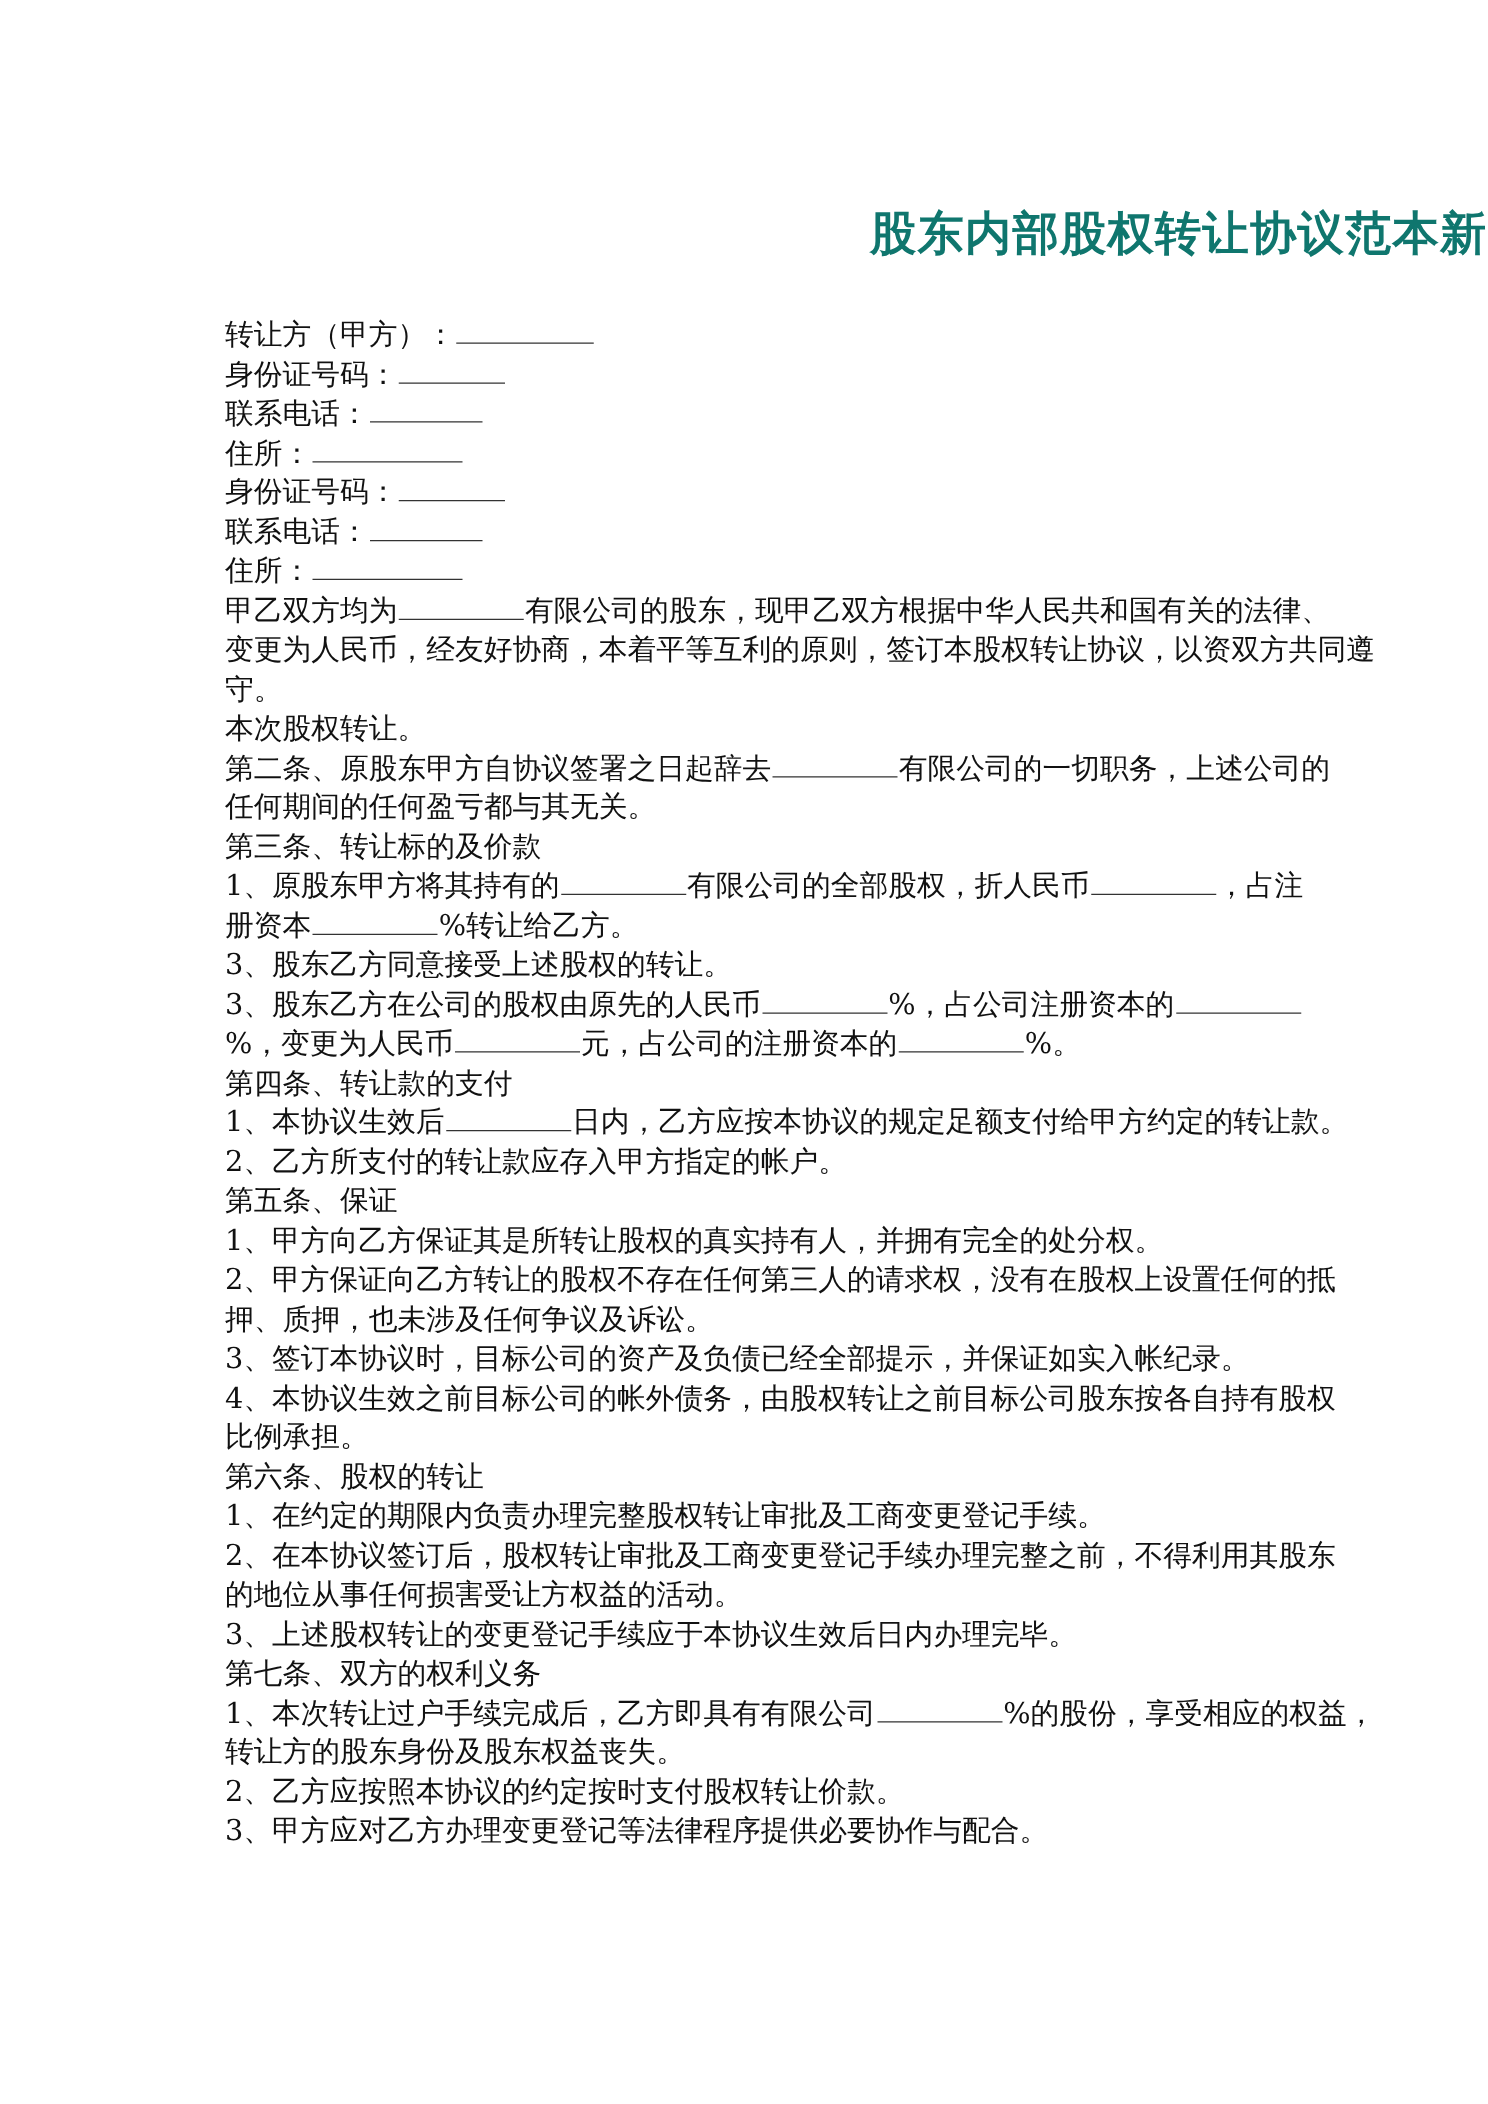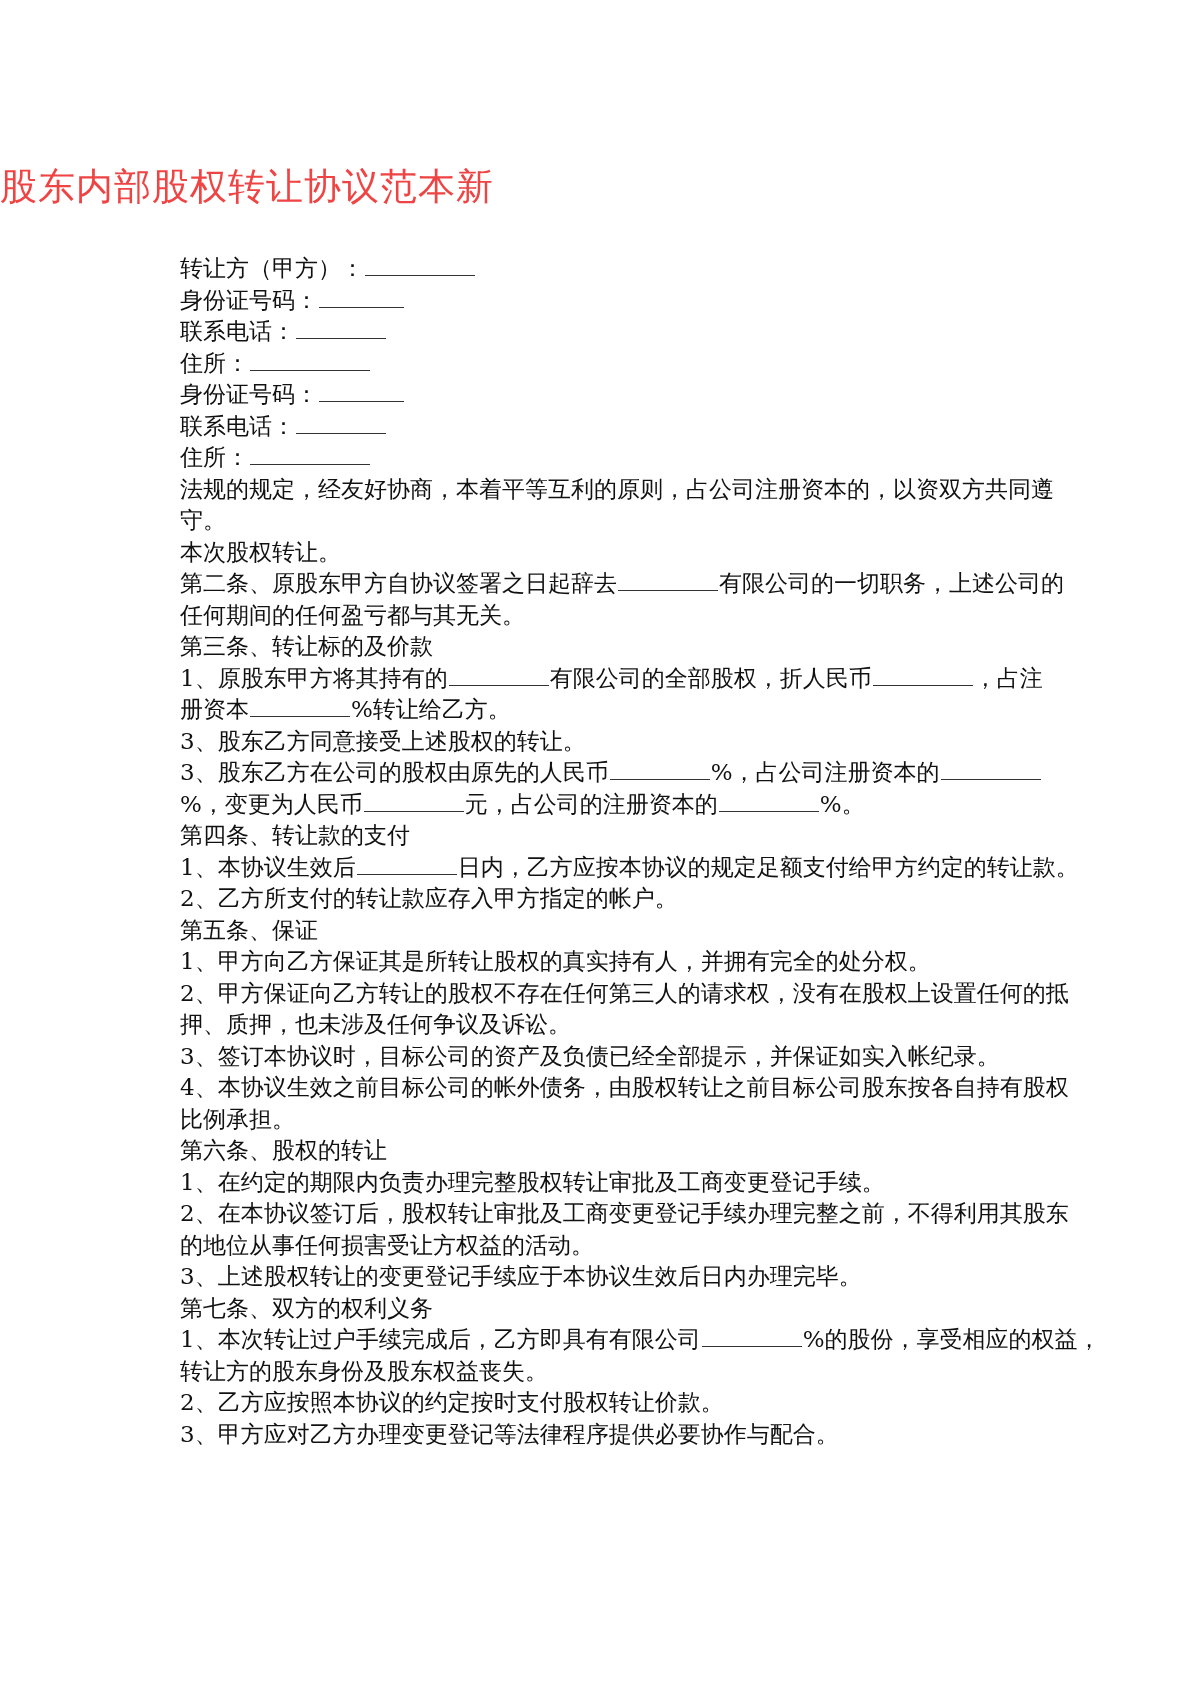--- a/index.html
+++ b/index.html
@@ -21,26 +21,26 @@
       top: 0;
       width: 1190px;
       height: 1683px;
       background: #ffffff;
     }
     .title {
       position: absolute;
       left: 0;
       top: 163px;
       width: 1190px;
-      text-align: left;
+      text-align: right;
       font-family: "DejaVu Sans", "Liberation Sans", sans-serif;
-      font-weight: normal;
+      font-weight: bold;
       font-size: 37px;
       letter-spacing: 1px;
-      color: #ef4444;
+      color: #0f766e;
       line-height: 48px;
     }
     .body {
       position: absolute;
       left: 180px;
       top: 253px;
       width: 835px;
       font-size: 23px;
       line-height: 31.5px;
     }
@@ -72,21 +72,22 @@
   <div class="body">
 
     <span class="line"><span>转让方（甲方）：</span><span class="blank w110"></span></span>
     <span class="line"><span>身份证号码：</span><span class="blank w85"></span></span>
     <span class="line"><span>联系电话：</span><span class="blank w90"></span></span>
     <span class="line"><span>住所：</span><span class="blank w120"></span></span>
     <span class="line"><span>身份证号码：</span><span class="blank w85"></span></span>
     <span class="line"><span>联系电话：</span><span class="blank w90"></span></span>
     <span class="line"><span>住所：</span><span class="blank w120"></span></span>
 
-    <span class="line">法规的规定，经友好协商，本着平等互利的原则，占公司注册资本的，以资双方共同遵</span>
+    <span class="line"><span>甲乙双方均为</span><span class="blank w100"></span><span>有限公司的股东，现甲乙双方根据中华人民共和国有关的法律、</span></span>
+    <span class="line">变更为人民币，经友好协商，本着平等互利的原则，签订本股权转让协议，以资双方共同遵</span>
     <span class="line">守。</span>
 
     <span class="line">本次股权转让。</span>
 
     <span class="line"><span>第二条、原股东甲方自协议签署之日起辞去</span><span class="blank w100"></span><span>有限公司的一切职务，上述公司的</span></span>
     <span class="line">任何期间的任何盈亏都与其无关。</span>
 
     <span class="line">第三条、转让标的及价款</span>
     <span class="line"><span>1、原股东甲方将其持有的</span><span class="blank w100"></span><span>有限公司的全部股权，折人民币</span><span class="blank w100"></span><span>，占注</span></span>
     <span class="line"><span>册资本</span><span class="blank w100"></span><span>%转让给乙方。</span></span>

